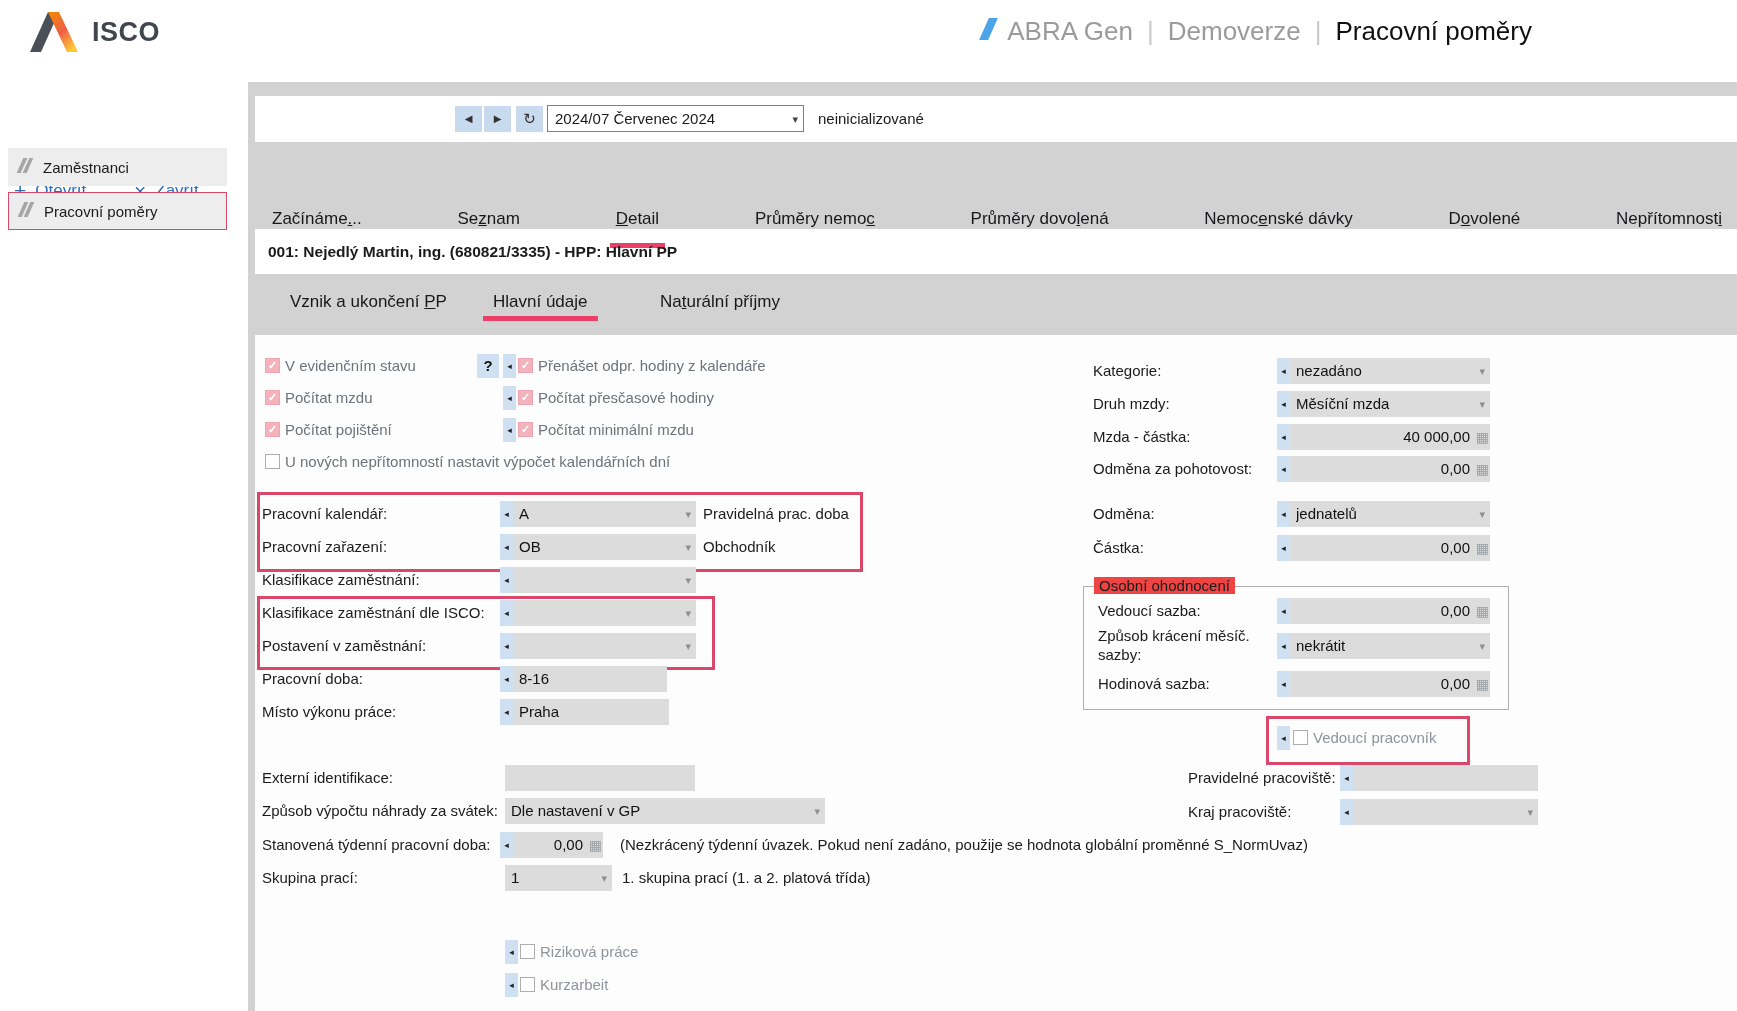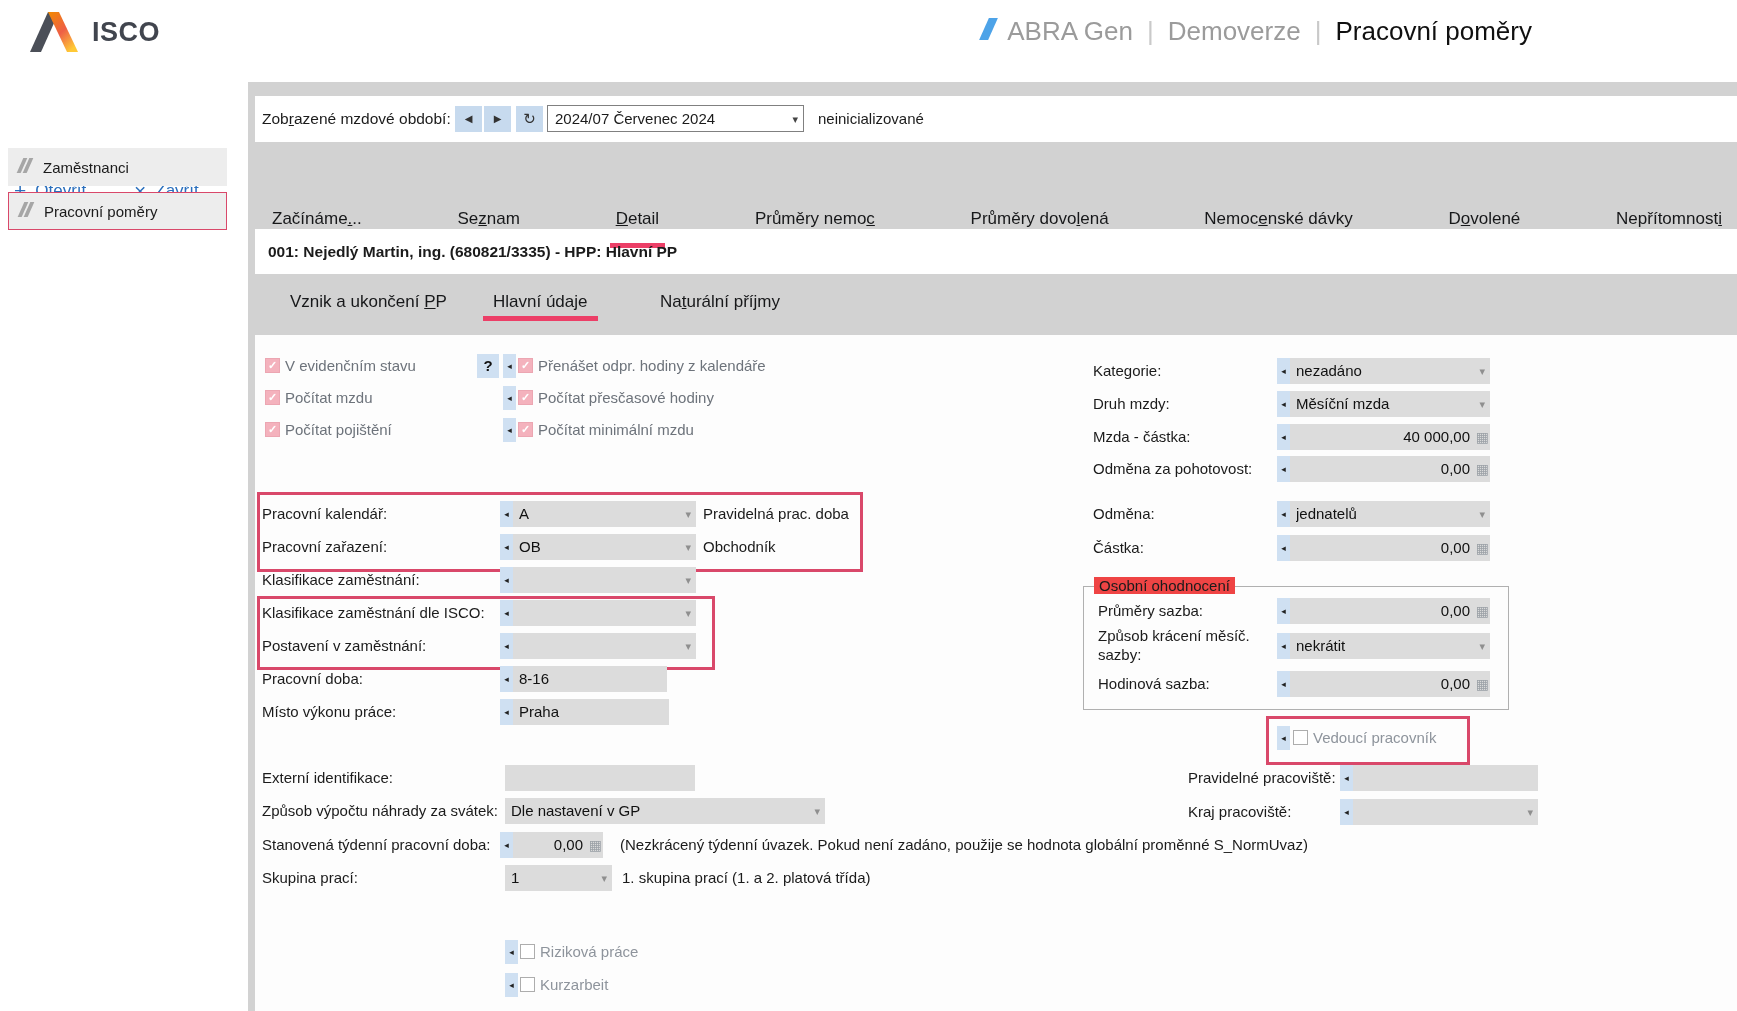--- a/index.html
+++ b/index.html
@@ -125,21 +125,20 @@
       <span class="mslash"><i></i><i></i></span>
       <span>Pracovní poměry</span>
     </div>
   </div>
 
   <div class="main-bg"></div>
   <div class="strip-period"></div>
   <div class="strip-record"></div>
   <div class="form-panel"></div>
 
-  <span class="pl">Zob<u>r</u>azené mzdové období:</span>
   <button class="navbtn" style="left:455px;"><span>◀</span></button>
   <button class="navbtn" style="left:484px;"><span>▶</span></button>
   <button class="navbtn rf" style="left:516px;"><span>↻</span></button>
   <div class="pdrop">
     <span class="val">2024/07 Červenec 2024</span>
     <span class="dda">▾</span>
   </div>
   <span class="pstatus">neinicializované</span>
 
   <div class="tabbar">
@@ -170,20 +169,26 @@
         <span class="ck">✓</span>
       </span>
     <span class="cblbl" style="left:285px;">Počítat mzdu</span>
   </div>
   <div class="crow" style="top:420px;">
     <span class="cb checked" style="left:265px;">
         <span class="ck">✓</span>
       </span>
     <span class="cblbl" style="left:285px;">Počítat pojištění</span>
   </div>
+  <div class="crow" style="top:452px;">
+    <span class="cb" style="left:265px;">
+        <span class="ck">✓</span>
+      </span>
+    <span class="cblbl" style="left:285px;">U nových nepřítomností nastavit výpočet kalendářních dní</span>
+  </div>
 
   <div class="crow" style="top:356px;">
     <button class="helpbtn" style="left:477px;"><span>?</span></button>
     <button class="pre" style="left:503px;"><span>◂</span></button>
     <span class="cb checked" style="left:518px;">
         <span class="ck">✓</span>
       </span>
     <span class="cblbl" style="left:538px;">Přenášet odpr. hodiny z kalendáře</span>
   </div>
   <div class="crow" style="top:388px;">
@@ -352,21 +357,21 @@
     <button class="pre" style="left:1277px;"><span>◂</span></button>
     <div class="fld num" style="left:1290px;width:200px;">
         <span class="val">0,00</span>
         <span class="calc">▦</span>
       </div>
   </div>
 
   <div class="gbox"></div>
   <span class="gleg">Osobní ohodnocení</span>
   <div class="row" style="top:598px;">
-    <span class="lbl" style="left:1098px;">Průměry sazba:</span>
+    <span class="lbl" style="left:1098px;">Vedoucí sazba:</span>
     <button class="pre" style="left:1277px;"><span>◂</span></button>
     <div class="fld num" style="left:1290px;width:200px;">
         <span class="val">0,00</span>
         <span class="calc">▦</span>
       </div>
   </div>
   <span class="lbl2">Způsob krácení měsíč. sazby:</span>
   <div class="row" style="top:633px;">
     <button class="pre" style="left:1277px;"><span>◂</span></button>
     <div class="fld dd" style="left:1290px;width:200px;">

